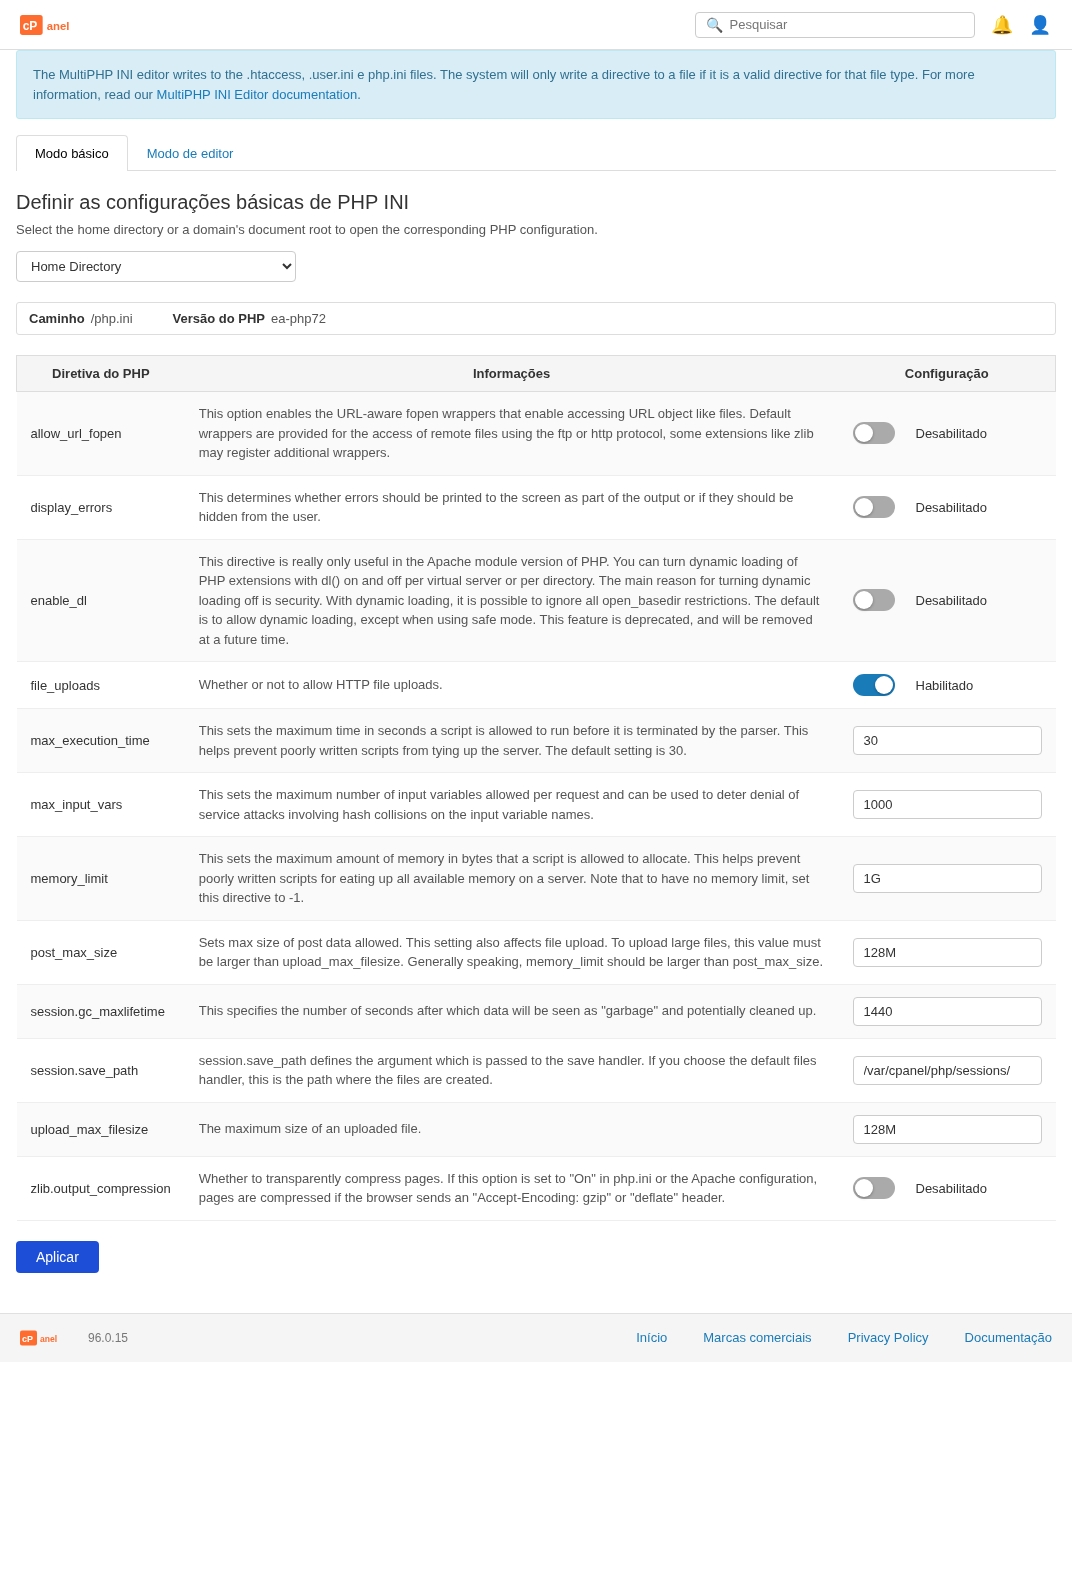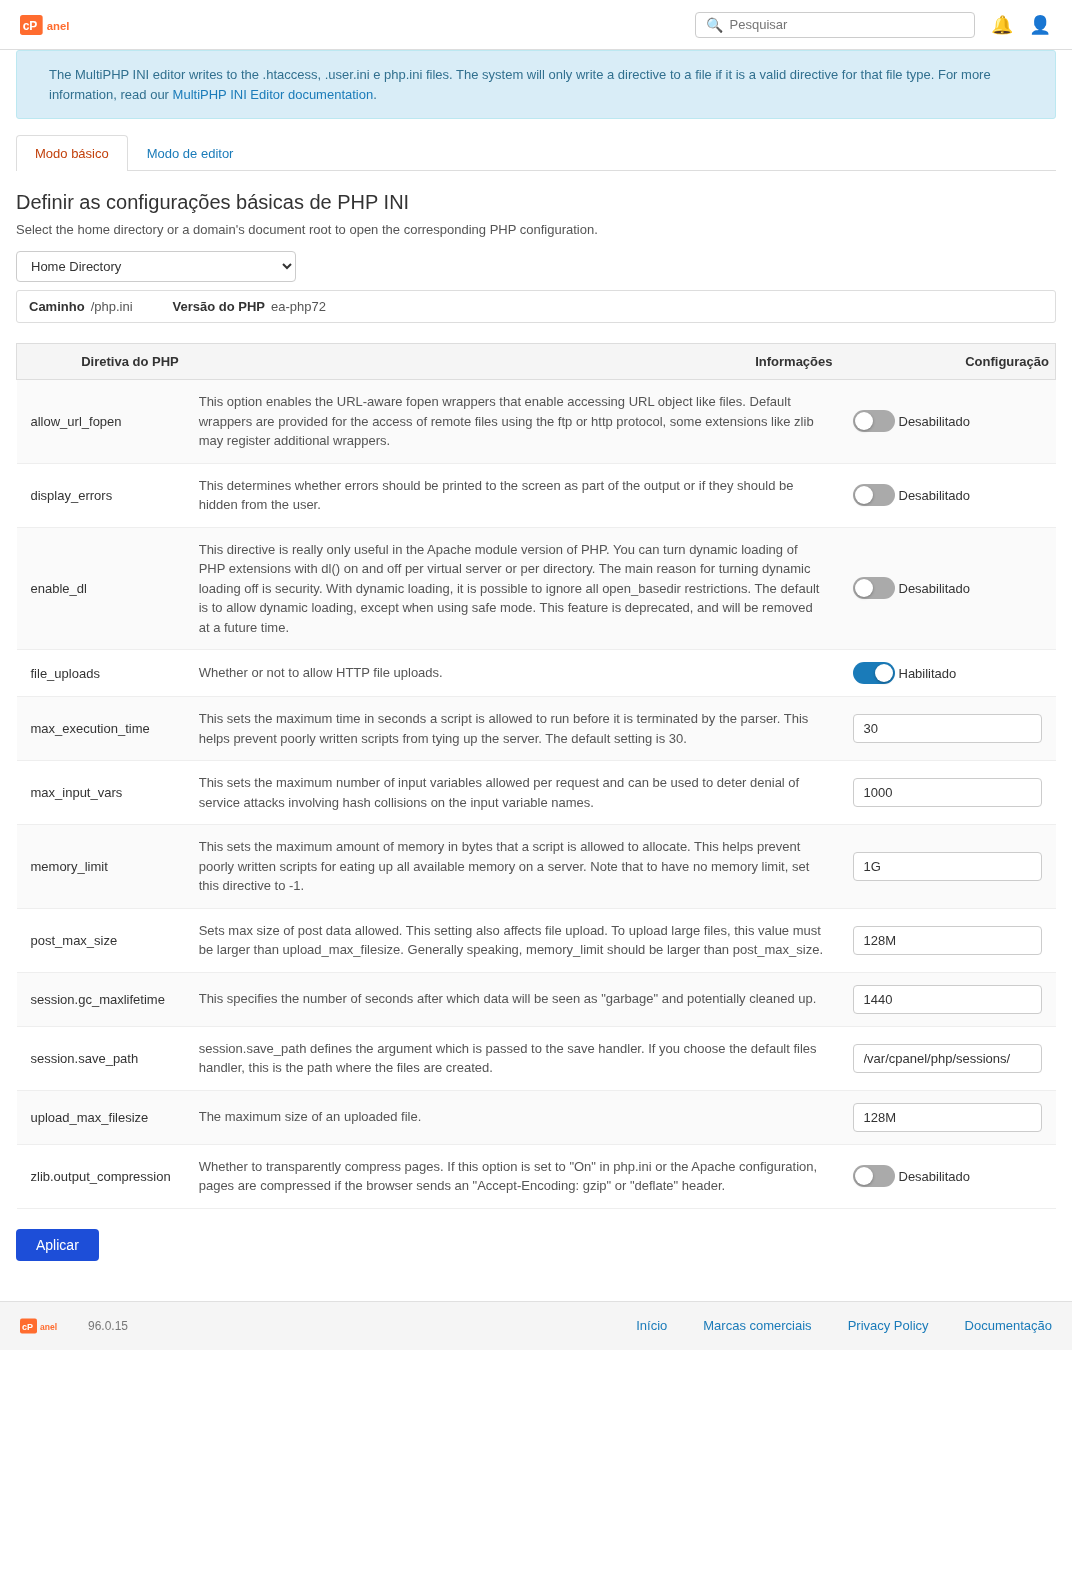--- a/index.html
+++ b/index.html
@@ -71,21 +71,21 @@
       font-size: 24px;
       font-weight: 400;
       color: #333;
     }
 
     
     .info-box {
       background: #d9edf7;
       border: 1px solid #bce8f1;
       color: #31708f;
-      padding: 14px 32px;
+      padding: 14px 16px;
       margin: 0 16px 16px 16px;
       border-radius: 3px;
       font-size: 13px;
       line-height: 1.5;
     }
     .info-box a {
       color: #1a7bb9;
       text-decoration: none;
     }
 
@@ -101,21 +101,21 @@
       cursor: pointer;
       border: 1px solid transparent;
       border-bottom: none;
       margin-bottom: -1px;
       color: #555;
       border-radius: 4px 4px 0 0;
     }
     .tab.active {
       background: #fff;
       border-color: #ddd;
-      color: #c2410c;
+      color: #000000;
       font-weight: 500;
     }
     .tab.editor-mode {
       color: #1a7bb9;
     }
 
     
     .main-content {
       padding: 20px 16px;
     }
@@ -135,21 +135,21 @@
     
     .directory-select {
       width: 280px;
       padding: 6px 10px;
       font-size: 13px;
       border: 1px solid #ccc;
       border-radius: 4px;
       background: #fff;
       color: #333;
       appearance: auto;
-      margin-bottom: 8px;
+      margin-bottom: 20px;
     }
 
     
     .path-bar {
       display: flex;
       align-items: center;
       border: 1px solid #ddd;
       border-radius: 3px;
       margin-bottom: 20px;
       padding: 8px 12px;
@@ -178,22 +178,22 @@
     .directives-table {
       width: 100%;
       border-collapse: collapse;
       font-size: 13px;
     }
     .directives-table thead tr {
       background: #f5f5f5;
       border: 1px solid #ddd;
     }
     .directives-table thead th {
-      text-align: right;
-      padding: 10px 6px;
+      text-align: center;
+      padding: 10px 28px;
       font-weight: 600;
       color: #333;
       font-size: 13px;
     }
     .directives-table tbody tr {
       border-bottom: 1px solid #eee;
     }
     .directives-table tbody tr:nth-child(odd) {
       background: #fafafa;
     }
@@ -217,21 +217,21 @@
     }
     .td-config {
       width: 175px;
       text-align: left;
     }
 
     
     .toggle-wrapper {
       display: flex;
       align-items: center;
-      gap: 4px;
+      gap: 21px;
     }
     .toggle-track {
       width: 42px;
       height: 22px;
       border-radius: 11px;
       background: #aaa;
       position: relative;
       cursor: pointer;
       transition: background 0.2s;
     }

